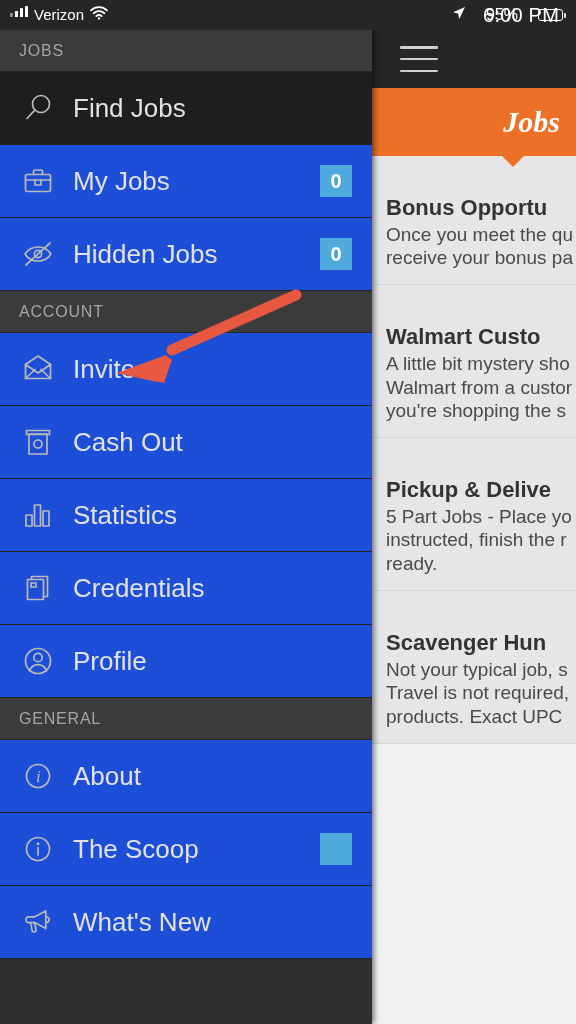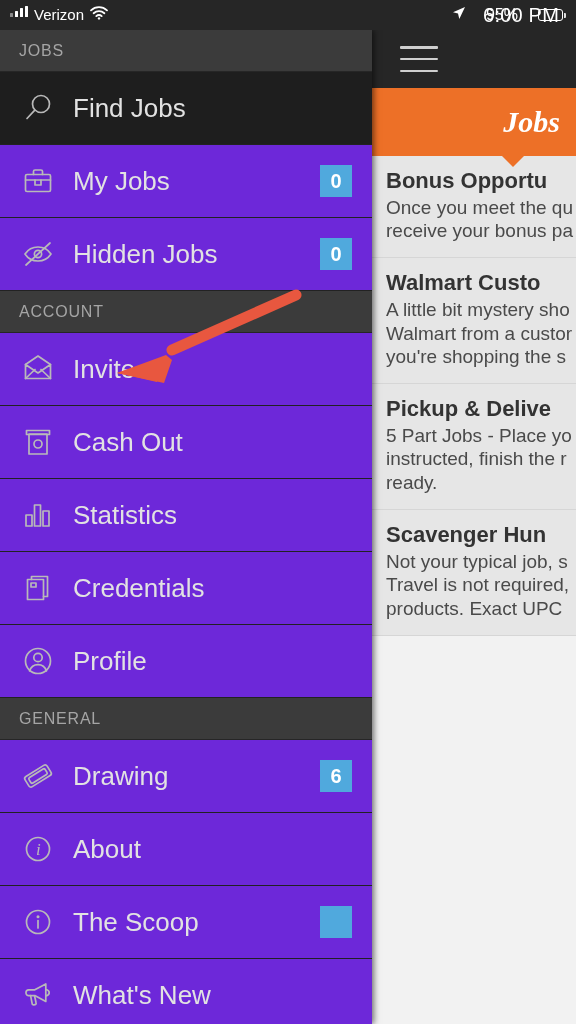--- a/index.html
+++ b/index.html
@@ -66,21 +66,21 @@
     position: absolute; bottom: -11px; right: 52px;
     width: 0; height: 0;
     border-left: 11px solid transparent;
     border-right: 11px solid transparent;
     border-top: 11px solid #ed7027;
   }
   .cards { background: #e6e6e6; }
   .card { padding: 13px 0 14px 14px; border-bottom: 1px solid #d6d6d6; overflow: hidden; }
   .card h3 {
     font-size: 22px; font-weight: bold; color: #333333;
-    white-space: nowrap; line-height: 1.12; margin-bottom: 2px;
+    white-space: nowrap; line-height: 1.12; margin-bottom: 2px; margin-top: 27px;
   }
   .card p {
     font-size: 19px; color: #4a4a4a; line-height: 1.25;
     white-space: pre; 
   }
 
   
   .drawer {
     position: absolute; top: 30px; left: 0;
     width: 372px; height: 994px;
@@ -90,21 +90,21 @@
     overflow: hidden;
   }
   .sect {
     height: 42px; background: #3b3b3b;
     display: flex; align-items: center;
     padding-left: 19px;
     color: #a5a5a5; font-size: 16px; letter-spacing: .8px;
     border-bottom: 1px solid #262626;
   }
   .row {
-    height: 73px; background: #6d28d9;
+    height: 73px; background: #1d4ed8;
     display: flex; align-items: center;
     padding: 0 20px 0 19px;
     border-bottom: 1px solid #222222;
     position: relative;
   }
   .row.active { background: #1e1e1e; }
   .row .ico {
     width: 38px; height: 38px; flex: 0 0 38px;
     display: flex; align-items: center; justify-content: center;
     color: #b9b9b9;
@@ -286,32 +286,20 @@
             <circle cx="17" cy="13.5" r="4.2" stroke="currentColor" fill="none" stroke-width="1.7" stroke-linecap="round" stroke-linejoin="round"></circle>
             <path d="M8.6 27c1.3-4.2 4.5-6.4 8.4-6.4s7.1 2.2 8.4 6.4" stroke="currentColor" fill="none" stroke-width="1.7" stroke-linecap="round" stroke-linejoin="round"></path>
           </svg>
         </span>
         <span class="lbl">Profile</span>
       </div>
       <div class="sect">GENERAL</div>
       <div class="row">
         <span class="ico">
           <svg width="34" height="34" viewBox="0 0 34 34">
-            <g transform="rotate(-32 17 17)">
-              <rect x="4" y="11" width="26" height="12" rx="2.5" stroke="currentColor" fill="none" stroke-width="1.7" stroke-linecap="round" stroke-linejoin="round"></rect>
-              <rect x="7.5" y="13.8" width="19" height="6.4" rx="1.5" stroke="currentColor" fill="none" stroke-width="1.7" stroke-linecap="round" stroke-linejoin="round"></rect>
-            </g>
-          </svg>
-        </span>
-        <span class="lbl">Drawing</span>
-        <span class="badge" style="background: rgb(80, 169, 221);">6</span>
-      </div>
-      <div class="row">
-        <span class="ico">
-          <svg width="34" height="34" viewBox="0 0 34 34">
             <circle cx="17" cy="17" r="11.5" stroke="currentColor" fill="none" stroke-width="1.7" stroke-linecap="round" stroke-linejoin="round"></circle>
             <text x="17.4" y="23.4" text-anchor="middle" font-family="Liberation Serif, serif" font-style="italic" font-size="17" fill="currentColor">i</text>
           </svg>
         </span>
         <span class="lbl">About</span>
       </div>
       <div class="row">
         <span class="ico">
           <svg width="34" height="34" viewBox="0 0 34 34">
             <circle cx="17" cy="17" r="11.5" stroke="currentColor" fill="none" stroke-width="1.7" stroke-linecap="round" stroke-linejoin="round"></circle>

